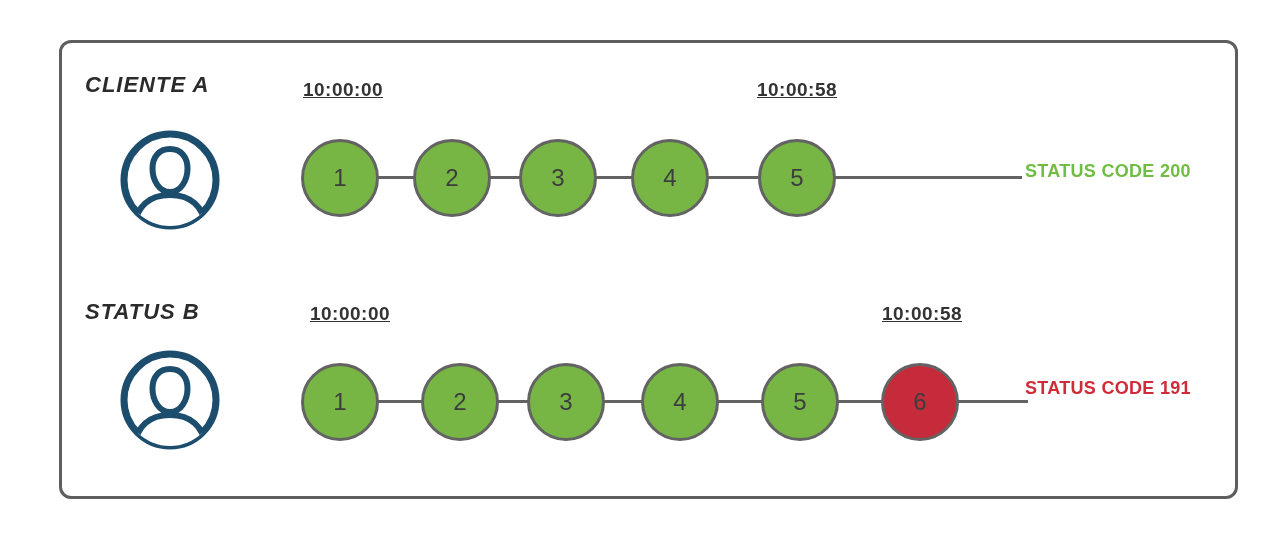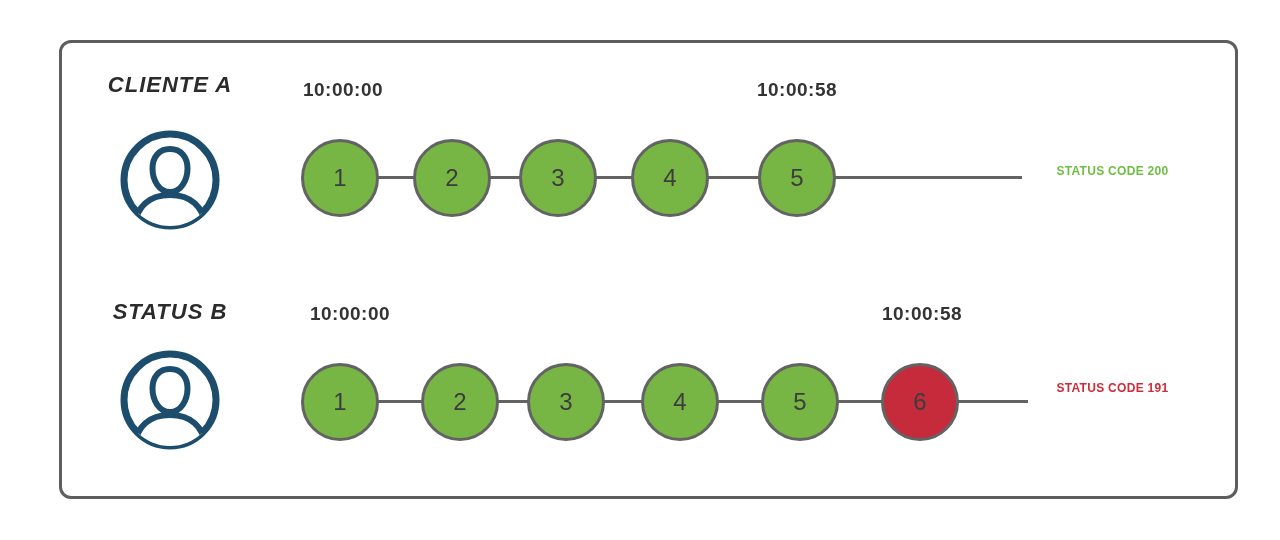--- a/index.html
+++ b/index.html
@@ -22,21 +22,20 @@
     width: 1173px;
     height: 453px;
     border: 3px solid var(--frame-border, #5e5e5e);
     border-radius: 12px;
     background: #ffffff;
   }
   .client-label {
     position: absolute;
     left: 85px;
     width: 170px;
-    text-align: center;
     font-size: 22px;
     font-weight: bold;
     font-style: italic;
     letter-spacing: 1px;
     color: var(--client-label-text, #2b2b2b);
   }
   .avatar {
     position: absolute;
     left: 118px;
     width: 104px;
@@ -44,20 +43,21 @@
     color: var(--avatar, #1c4d6d);
   }
   .ts {
     position: absolute;
     width: 150px;
     text-align: center;
     font-size: 19px;
     font-weight: bold;
     letter-spacing: 0.5px;
     color: var(--timestamp-text, #333333);
+    text-decoration: underline;
   }
   .tl {
     position: absolute;
     height: 3px;
     background: var(--line, #636363);
   }
   .circle {
     position: absolute;
     width: 72px;
     height: 72px;
@@ -67,22 +67,21 @@
     align-items: center;
     justify-content: center;
     font-size: 24px;
     color: var(--number-text, #3d3d3d);
   }
   .circle.ok { background: var(--ok-fill, #77b545); }
   .circle.blocked { background: var(--blocked-fill, #c62b3b); }
   .status {
     position: absolute;
     width: 175px;
-    text-align: center;
-    font-size: 12px;
+    font-size: 18px;
     font-weight: bold;
     letter-spacing: 0.3px;
     line-height: 22px;
   }
   .status.ok-text { color: var(--status-ok-text, #70bd44); }
   .status.blocked-text { color: var(--status-blocked-text, #cf2b38); }
 </style>
 </head>
 <body>
 

